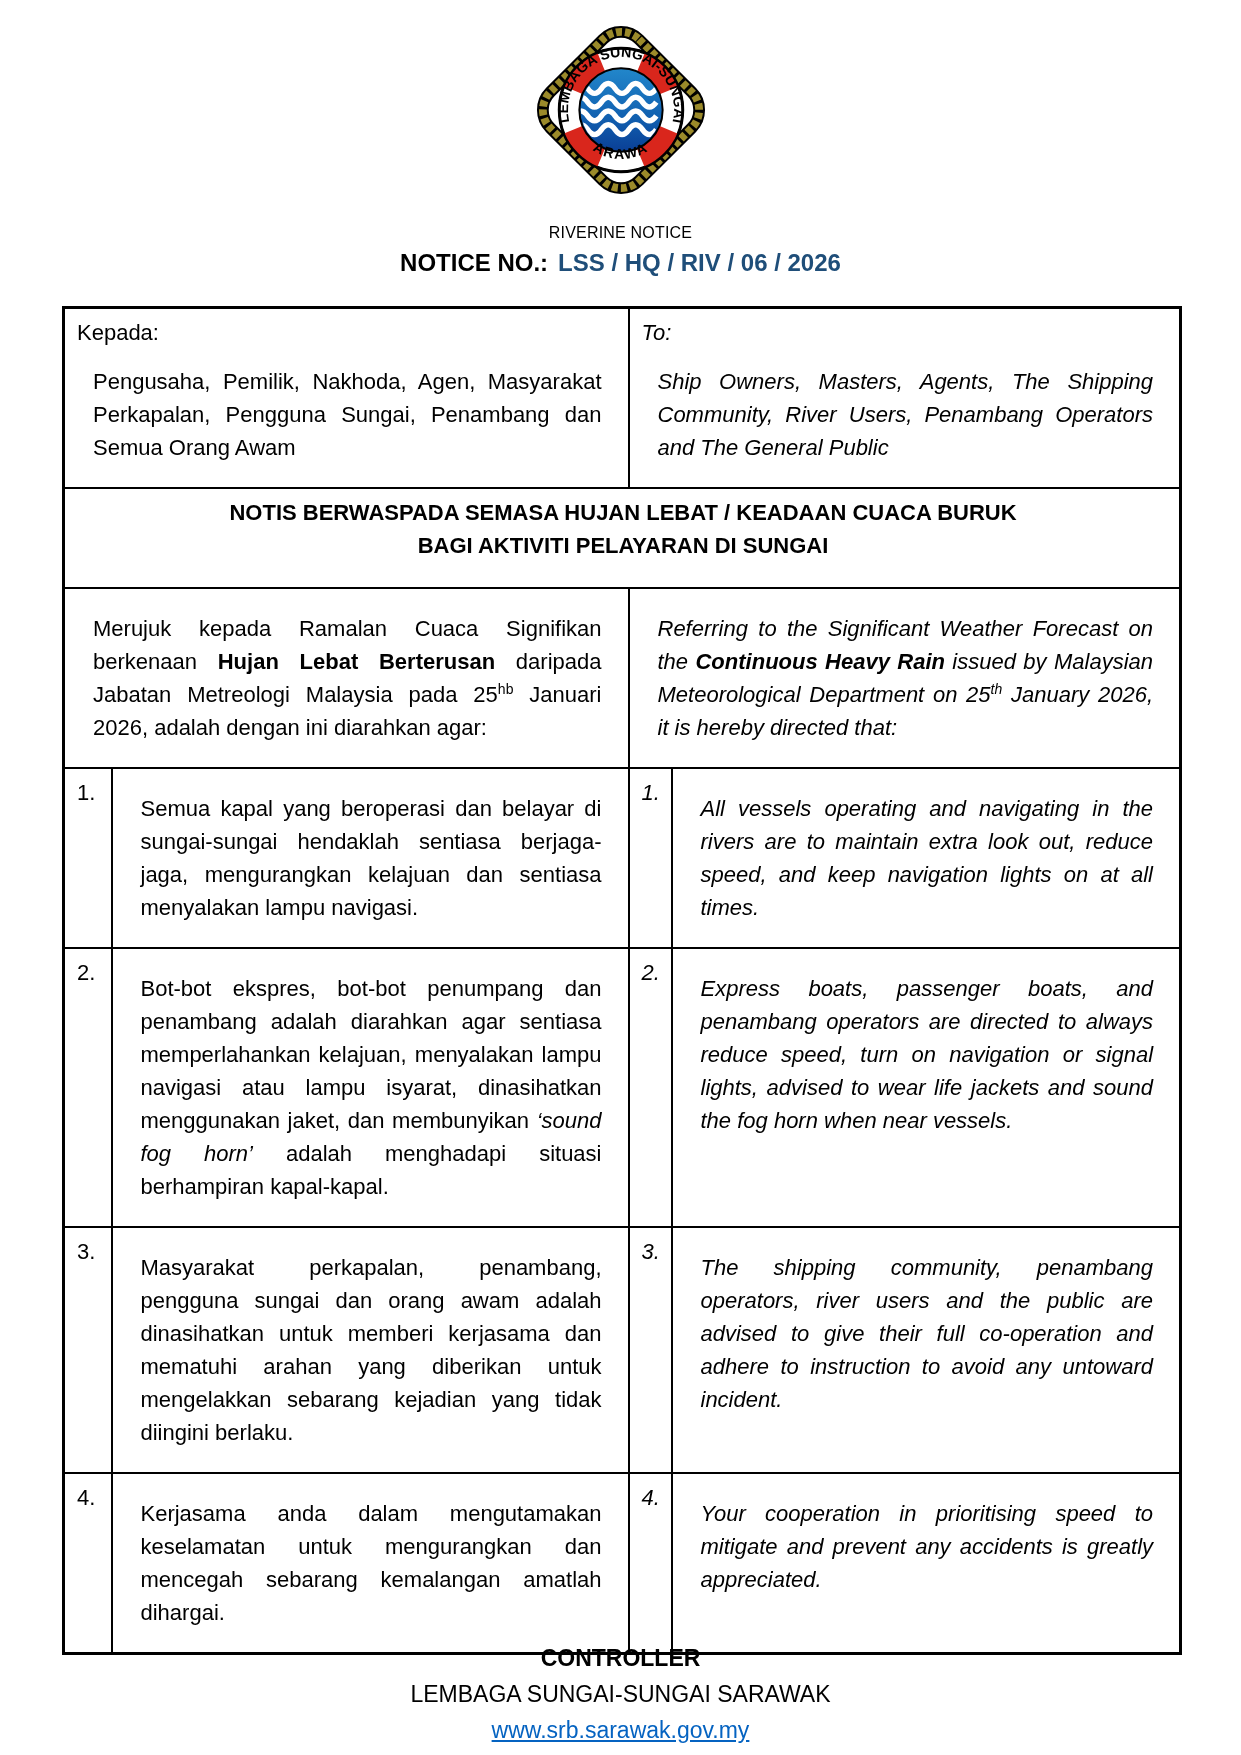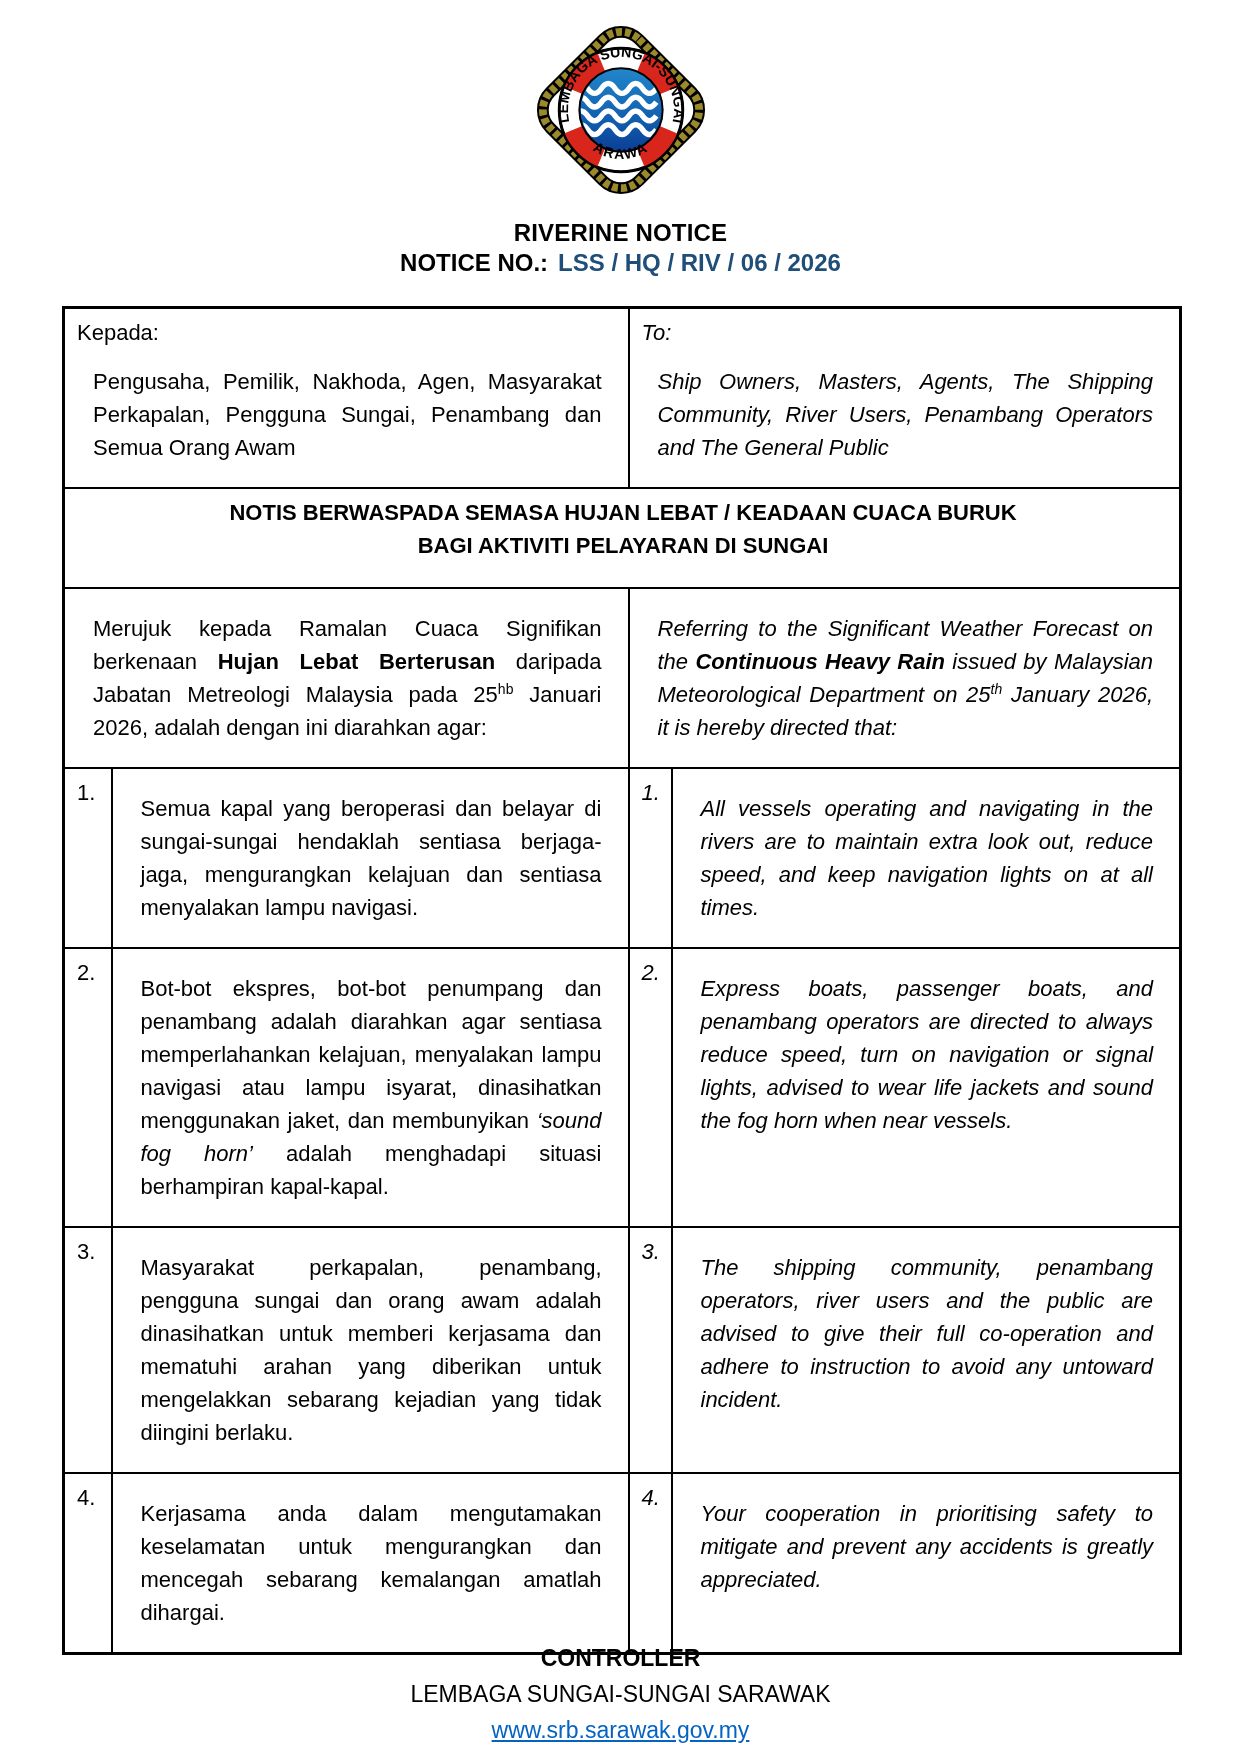--- a/index.html
+++ b/index.html
@@ -11,21 +11,21 @@
     overflow:hidden;
   }
   .page{padding:12px 62px 0 62px;}
 
   
   .logo-wrap{text-align:center;margin:0 auto;height:196px;}
   .logo-wrap svg{display:inline-block;}
 
   
   .titles{text-align:center;margin-top:10px;line-height:30px;}
-  .title-line{font-weight:bold;font-size:24px;letter-spacing:0.2px;}
+  .title-line{font-weight:normal;font-size:16px;letter-spacing:0.2px;}
   .notice-no-line{font-weight:bold;font-size:24px;}
   .notice-no-value{color:#1F4E79;margin-left:10px;}
 
   
   table.notice{
     border-collapse:collapse;
     table-layout:fixed;
     width:1117px;
     margin-top:28px;
     border:3px solid #000;
@@ -197,21 +197,21 @@
       </td>
     </tr>
 
     <tr style="height:127px;">
       <td class="numcell">4.</td>
       <td class="cell">
         <p>Kerjasama anda dalam mengutamakan keselamatan untuk mengurangkan dan mencegah sebarang kemalangan amatlah dihargai.</p>
       </td>
       <td class="numcell numcell-en en">4.</td>
       <td class="cell en">
-        <p>Your cooperation in prioritising safety to mitigate and prevent any accidents is greatly appreciated.</p>
+        <p>Your cooperation in prioritising speed to mitigate and prevent any accidents is greatly appreciated.</p>
       </td>
     </tr>
   </tbody>
     </table>
 
 </div>
 
 <div class="footer">
   <div class="controller">CONTROLLER</div>
   <div class="org">LEMBAGA SUNGAI-SUNGAI SARAWAK</div>

